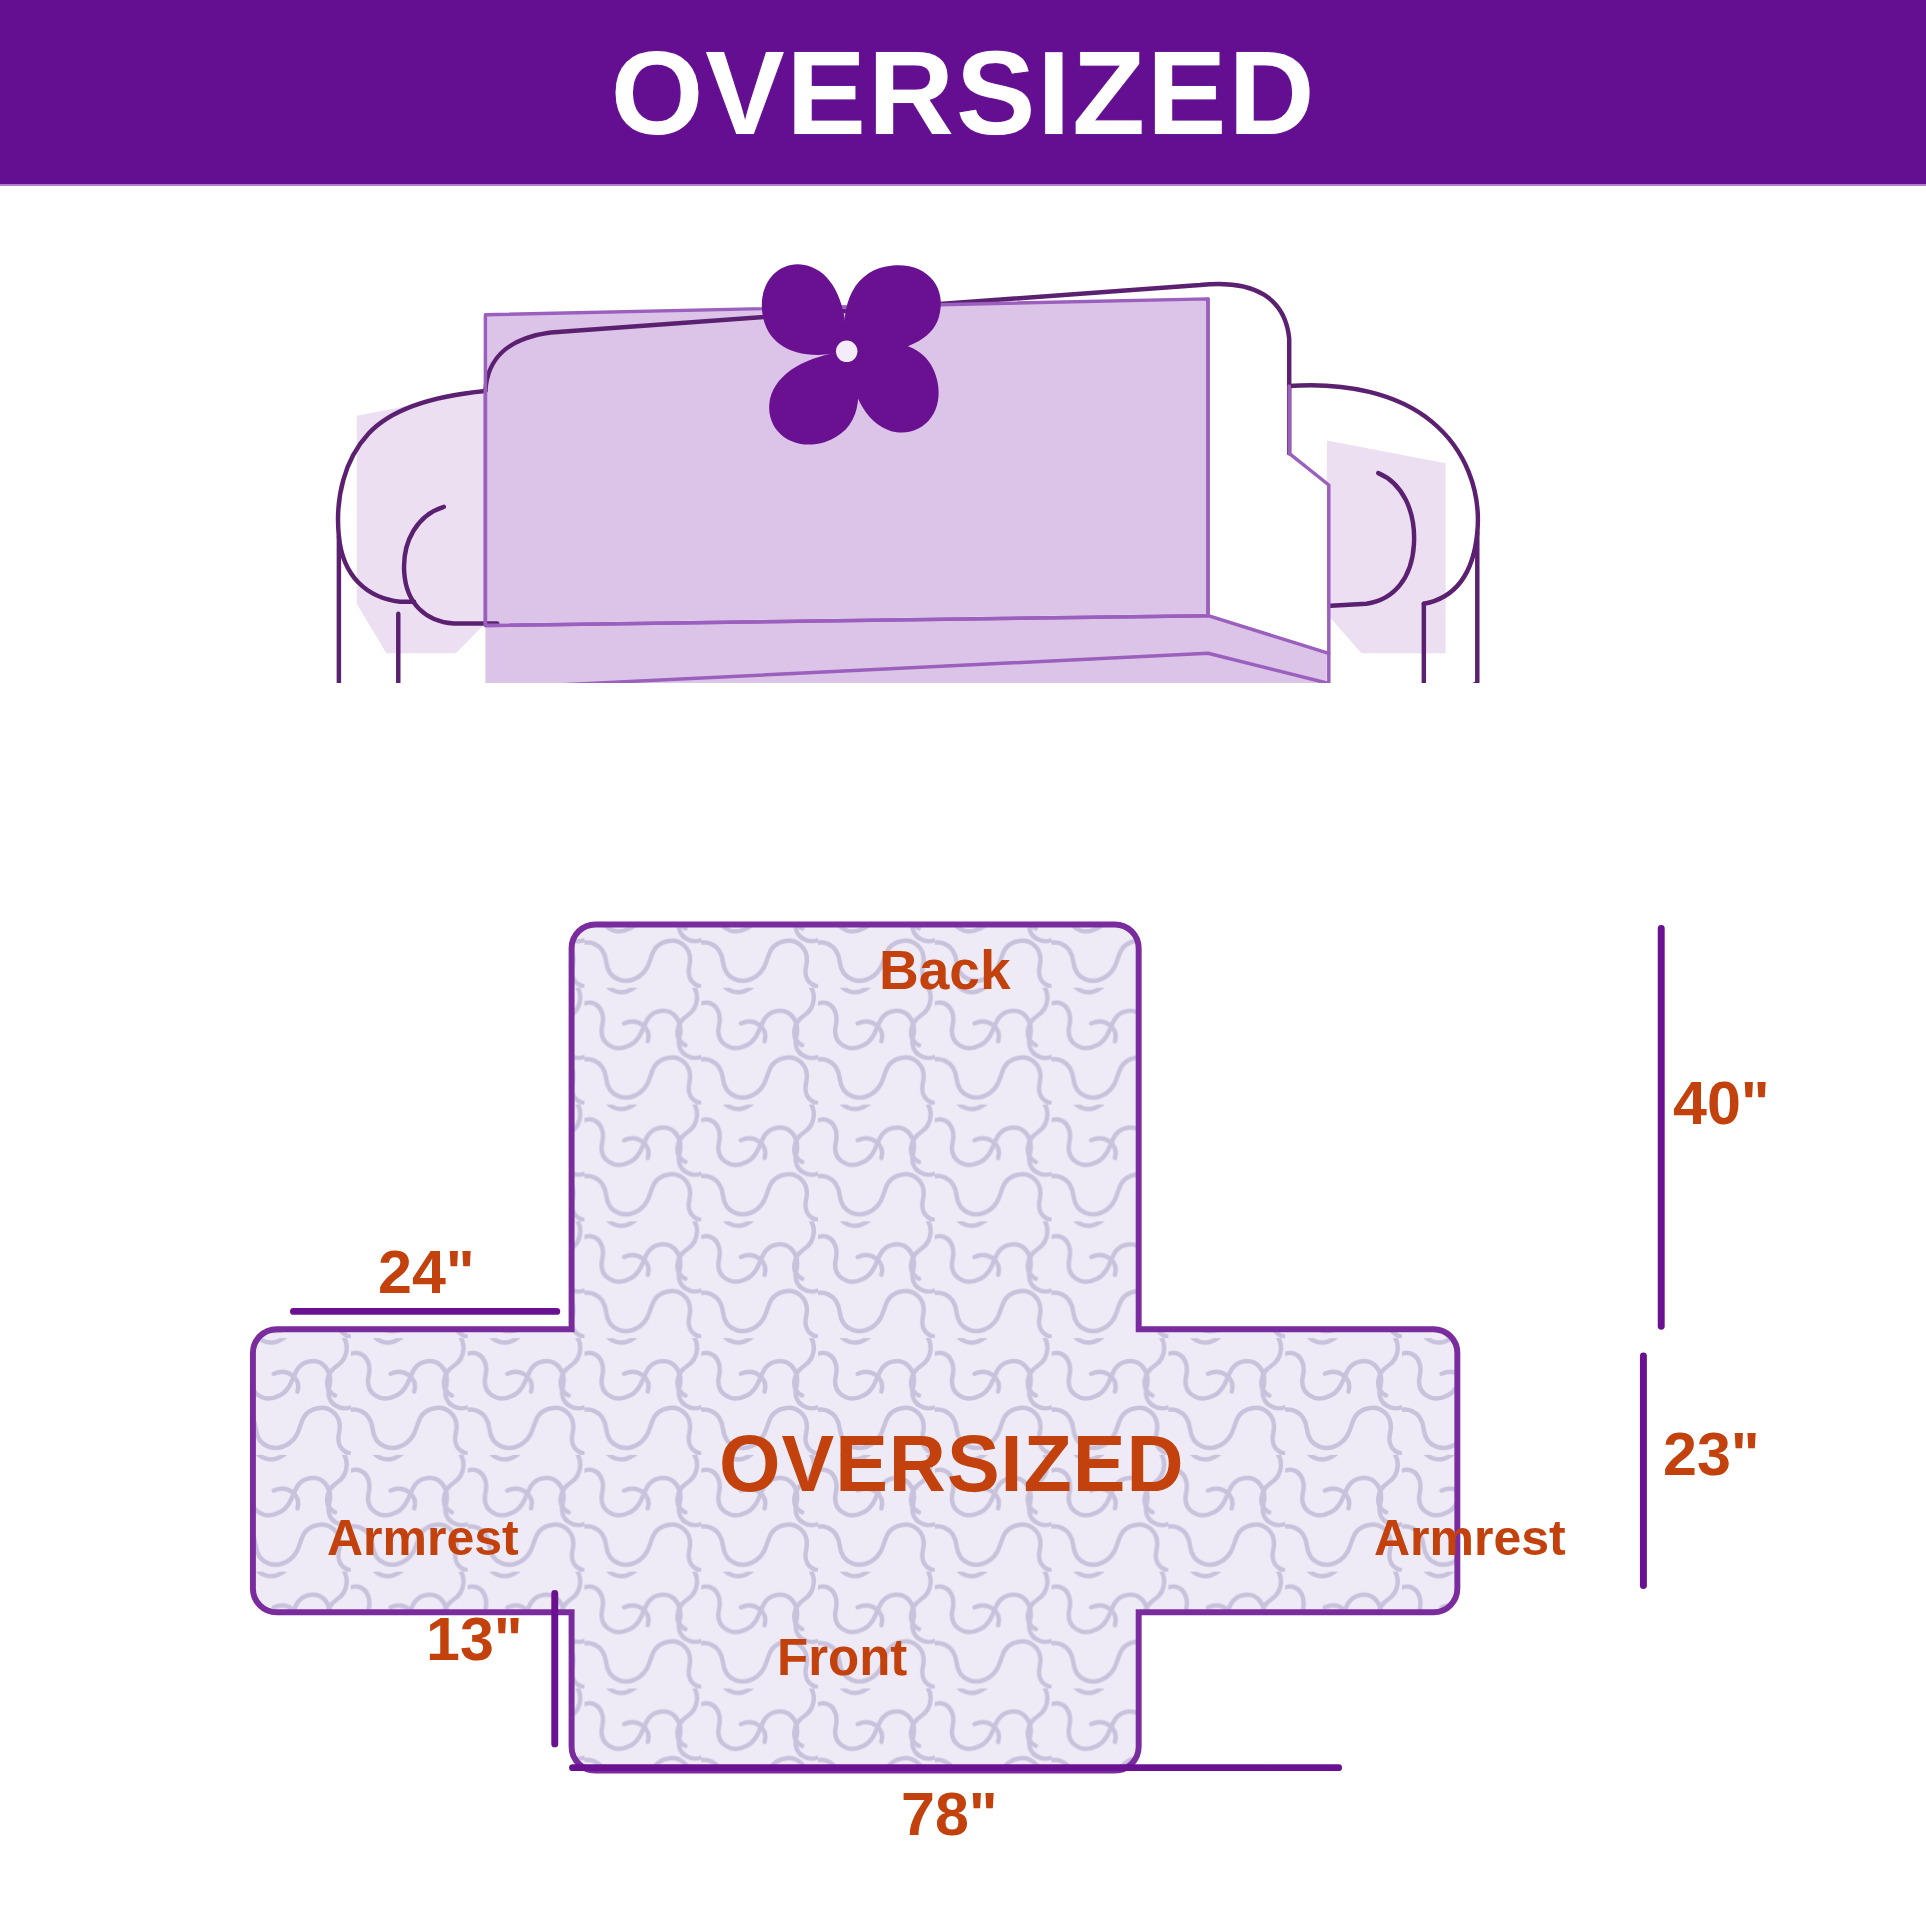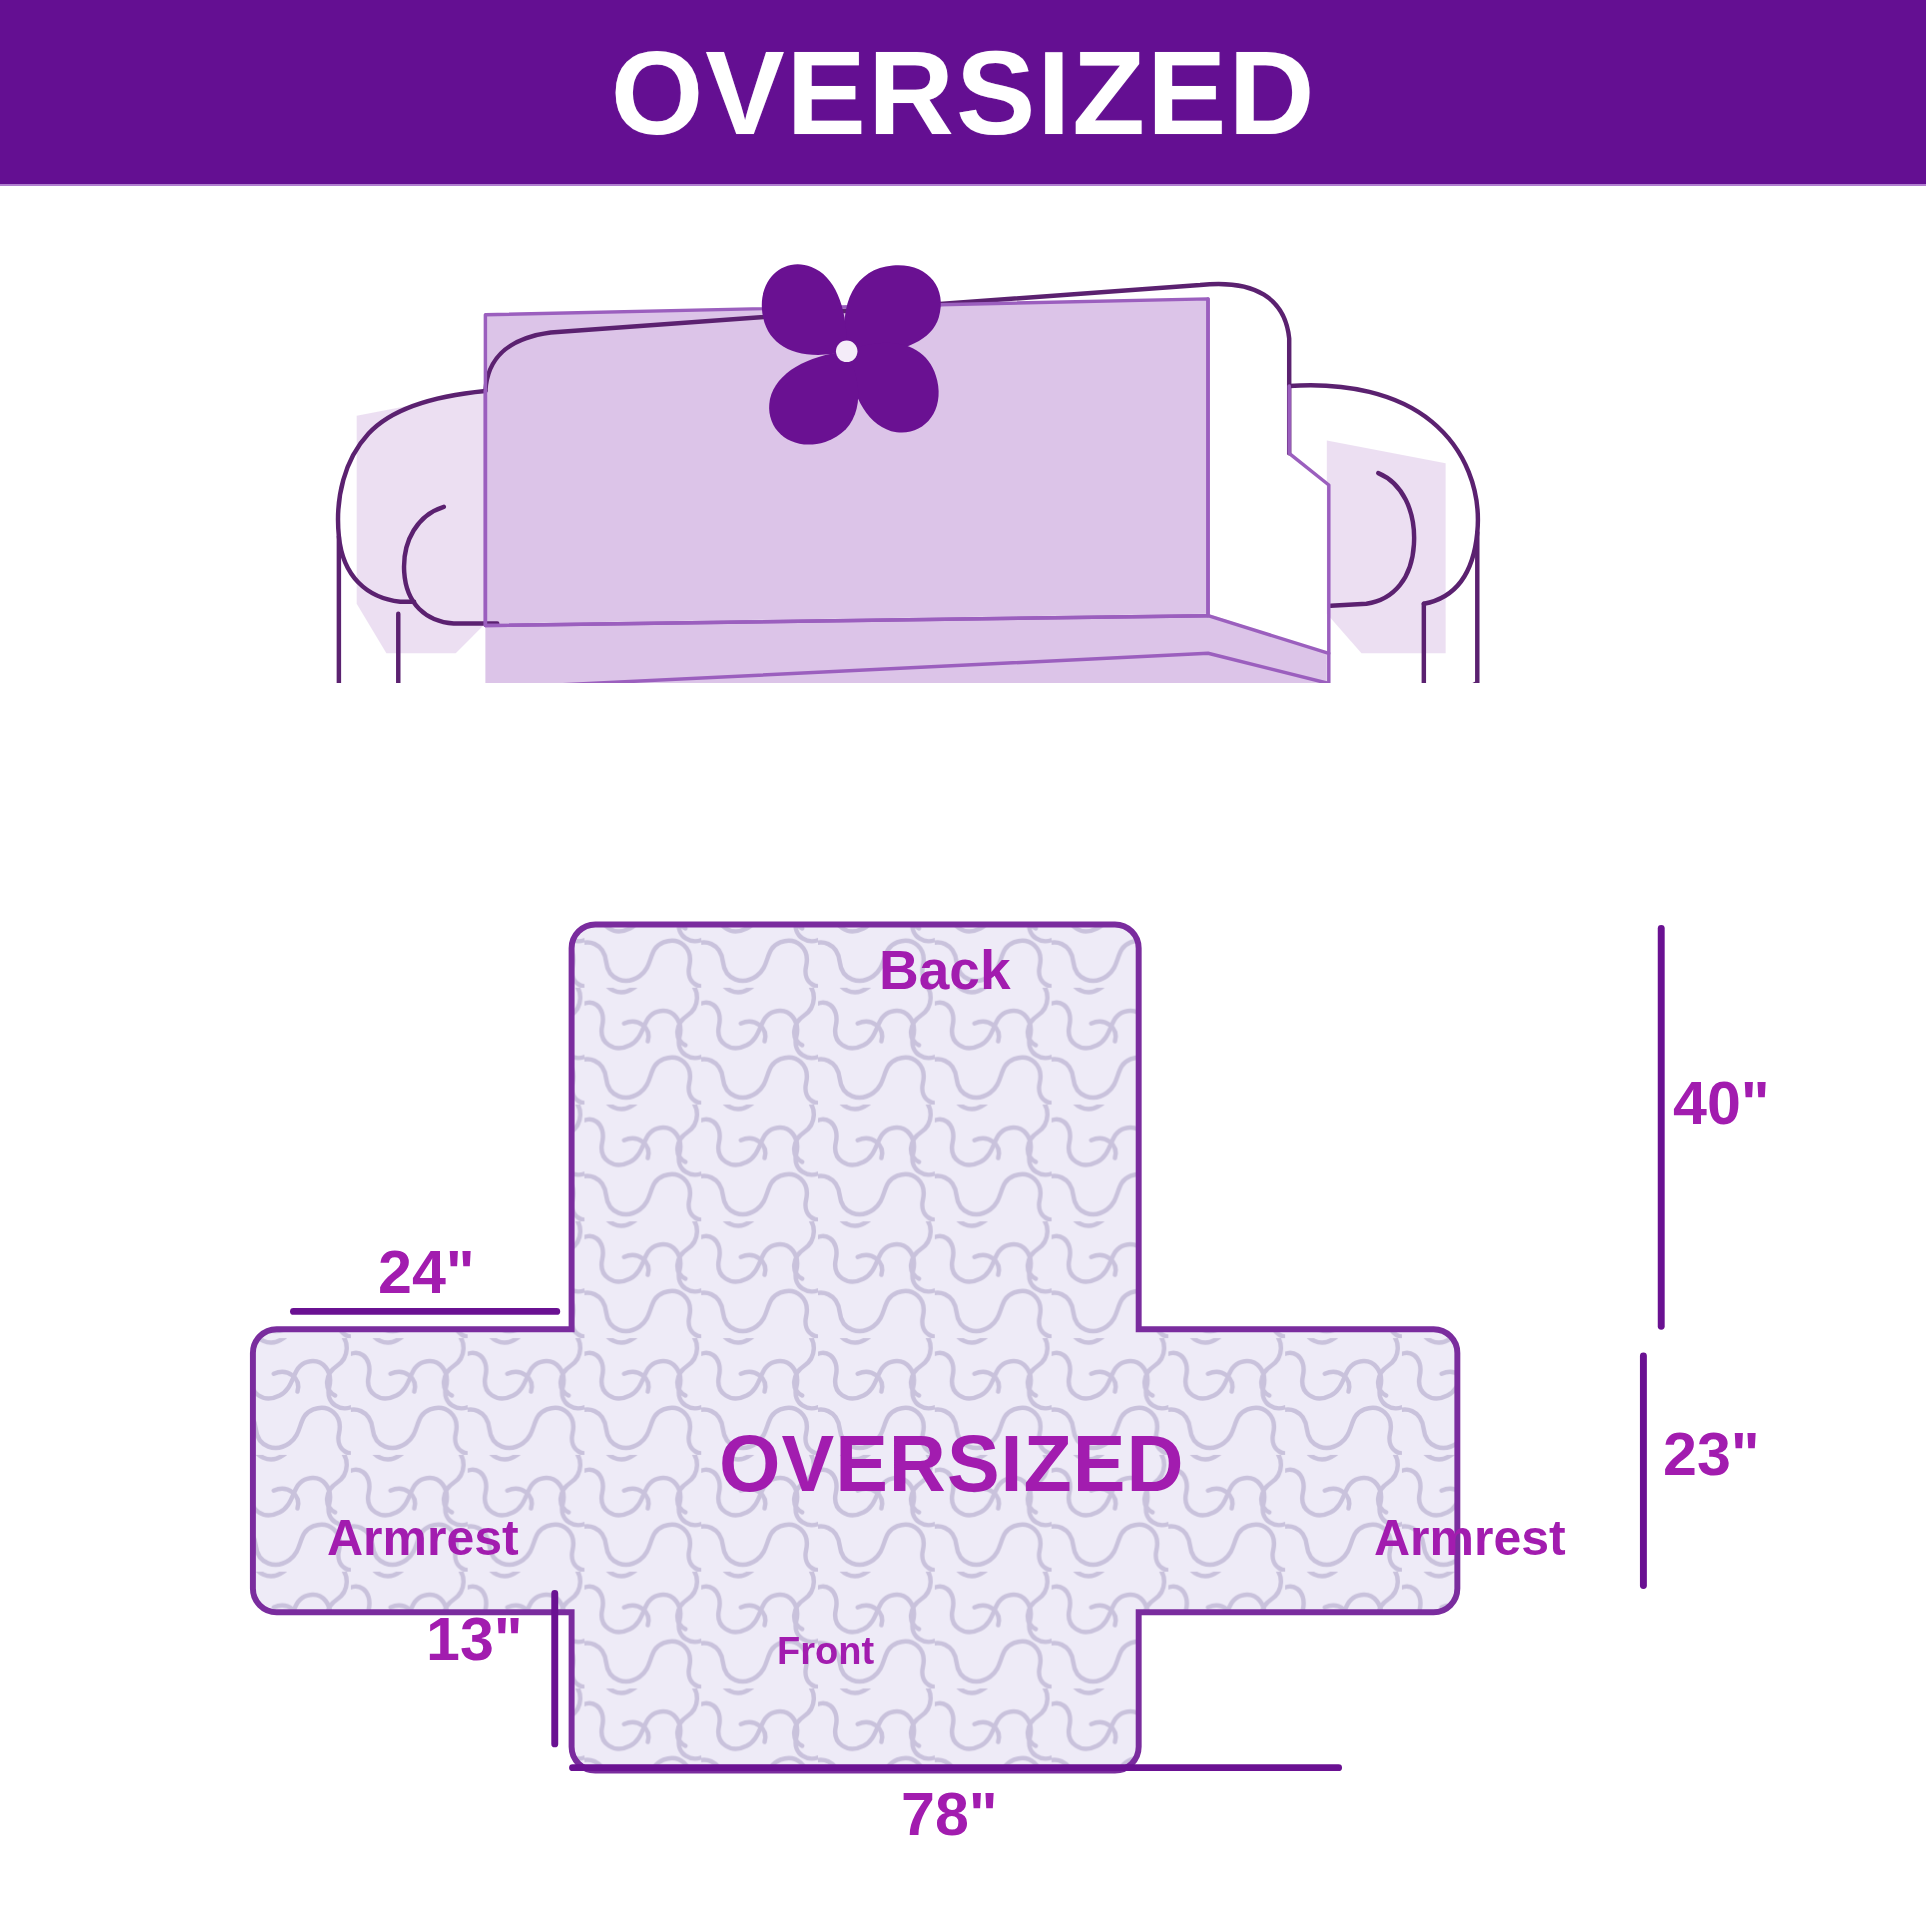--- a/index.html
+++ b/index.html
@@ -36,28 +36,28 @@
   .sofa-wrap svg{display:block;width:100%;height:100%;}
 
   
   .diagram{
     position:absolute;left:0px;top:871px;width:1927px;height:1055px;
   }
   .diagram svg{display:block;width:100%;height:100%;}
 
   .lbl{
     position:absolute;
-    color:#a21caf;
+    color:#c2410c;
     font-weight:bold;
     font-family:"Liberation Sans", sans-serif;
     white-space:nowrap;
     line-height:1;
   }
   .lbl-back{left:879px;top:943px;font-size:55px;}
-  .lbl-front{left:777px;top:1632px;font-size:38px;}
+  .lbl-front{left:777px;top:1632px;font-size:51px;}
   .lbl-oversized{left:719px;top:1424px;font-size:79px;letter-spacing:1px;}
   .lbl-armrest-l{left:327px;top:1513px;font-size:50px;}
   .lbl-armrest-r{left:1374px;top:1513px;font-size:50px;}
   .lbl-40{left:1673px;top:1073px;font-size:61px;}
   .lbl-23{left:1663px;top:1424px;font-size:61px;}
   .lbl-24{left:378px;top:1242px;font-size:61px;}
   .lbl-13{left:426px;top:1609px;font-size:61px;}
   .lbl-78{left:901px;top:1784px;font-size:61px;}
 </style>
 </head>

